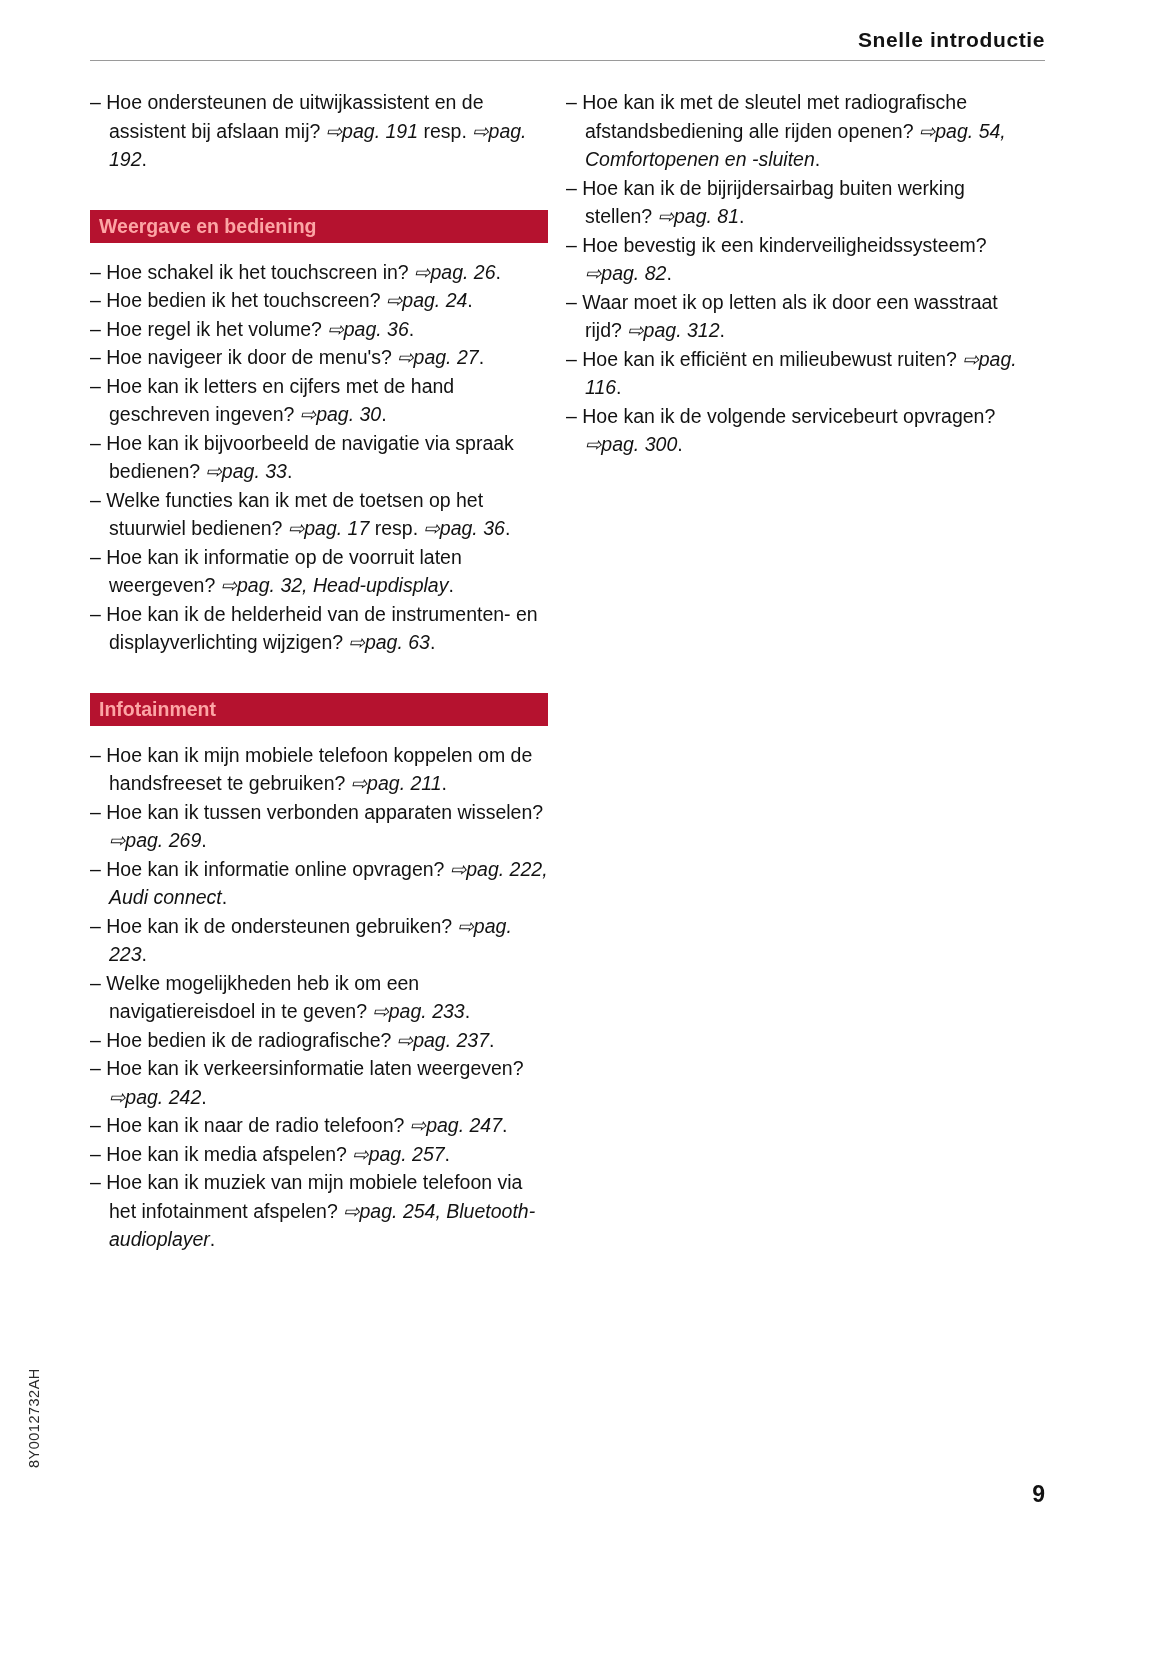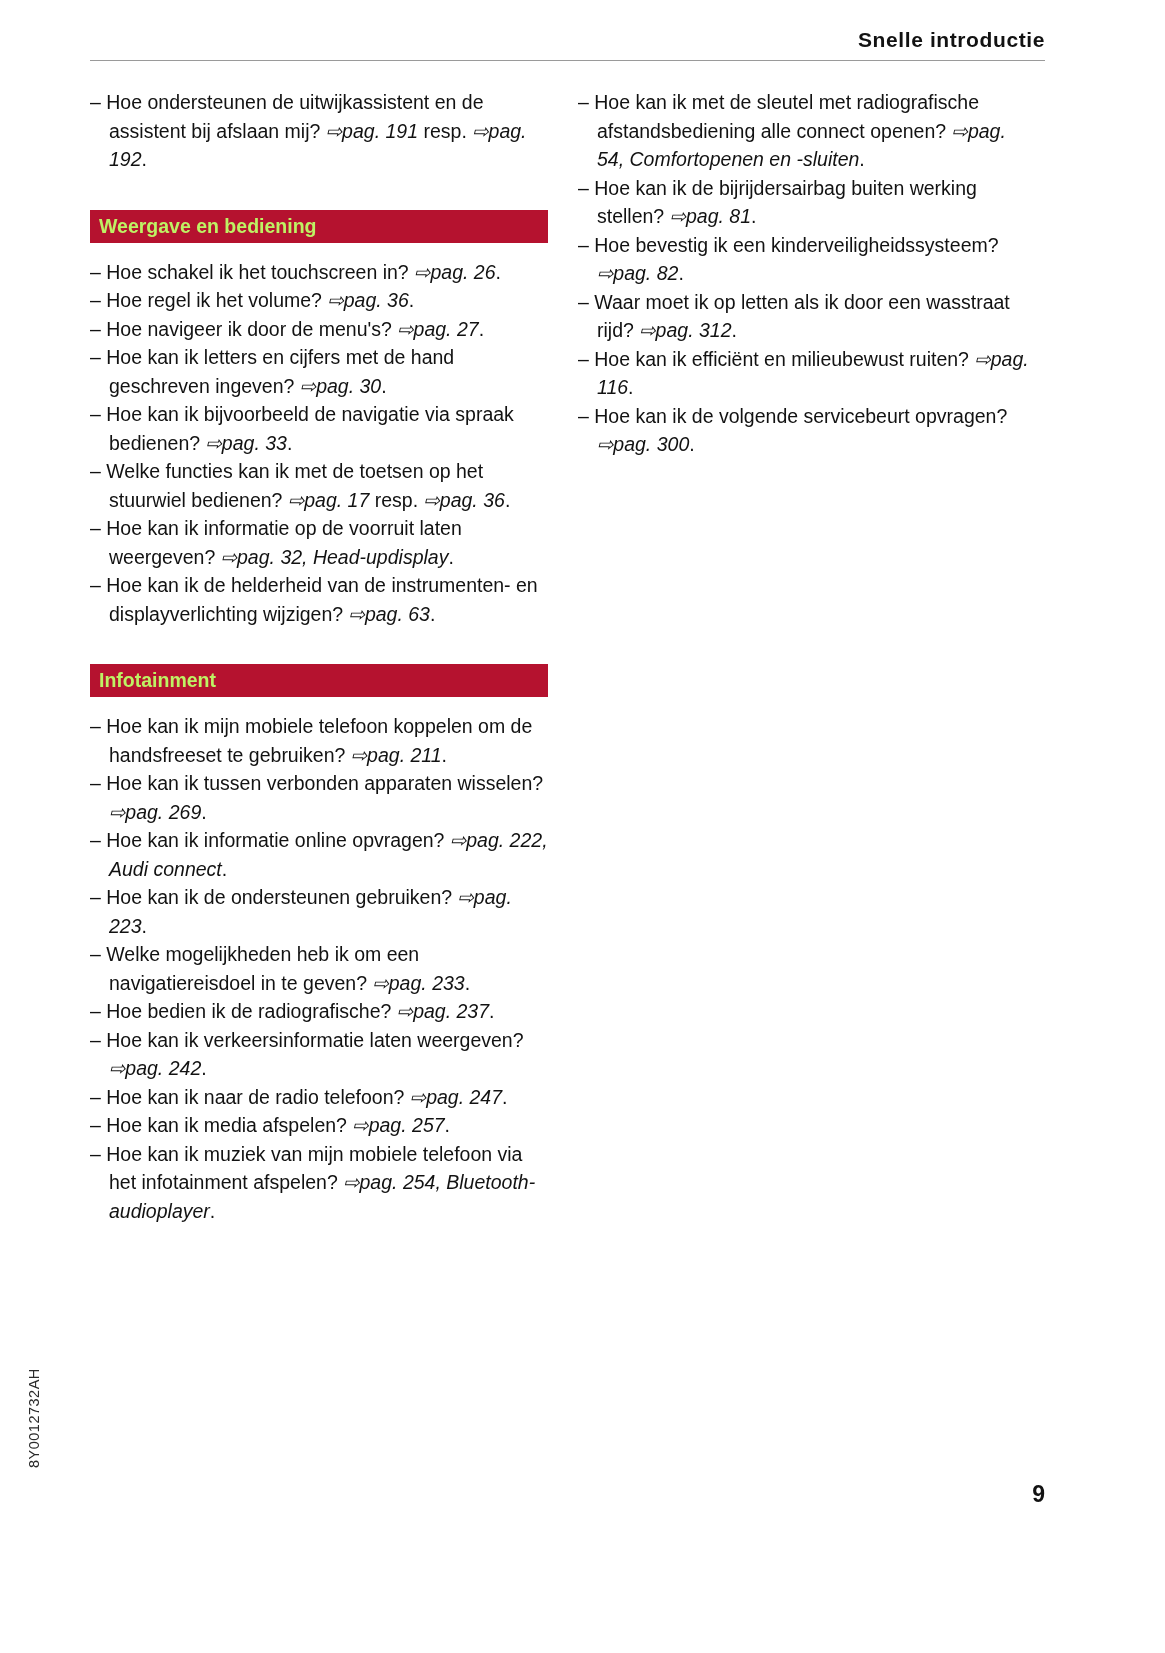--- a/index.html
+++ b/index.html
@@ -30,36 +30,36 @@
     margin-top:8px;
     border-top:1px solid #9a9a9a;
     height:0;
   }
   .columns {
     position:absolute;
     left:90px;
     top:88px;
     width:955px;
     display:flex;
-    gap:30px;
+    gap:18px;
   }
   .col {
     font-size:19.5px;
     line-height:28.5px;
   }
   .col-left { width:458px; }
   .col-right { width:459px; }
   .qitem {
     padding-left:19px;
     text-indent:-19px;
   }
   .section-heading {
     margin:36px 0 15px 0;
     background:var(--accent-red, #b5122f);
-    color:#bef264;
+    color:#fca5a5;
     font-weight:bold;
     font-size:19.5px;
     line-height:26px;
     padding:3px 10px 4px 9px;
     text-indent:0;
   }
   .col > .section-heading:first-child { margin-top:0; }
   .pref { font-style:italic; }
   .spine-code {
     position:absolute;
@@ -89,41 +89,42 @@
   <div class="header">
     <div class="header-title">Snelle introductie</div>
     <div class="header-rule"></div>
   </div>
 
   <div class="columns">
     <div class="col col-left">
         <div class="qitem"><span>– </span><span class="txt">Hoe ondersteunen de uitwijkassistent en de assistent bij afslaan mij? </span><span class="pref">⇨pag. 191</span><span class="txt"> resp. </span><span class="pref">⇨pag. 192</span><span class="txt">.</span></div>
         <div class="section-heading">Weergave en bediening</div>
         <div class="qitem"><span>– </span><span class="txt">Hoe schakel ik het touchscreen in? </span><span class="pref">⇨pag. 26</span><span class="txt">.</span></div>
+        <div class="qitem"><span>– </span><span class="txt">Hoe bedien ik het touchscreen? </span><span class="pref">⇨pag. 24</span><span class="txt">.</span></div>
         <div class="qitem"><span>– </span><span class="txt">Hoe regel ik het volume? </span><span class="pref">⇨pag. 36</span><span class="txt">.</span></div>
         <div class="qitem"><span>– </span><span class="txt">Hoe navigeer ik door de menu's? </span><span class="pref">⇨pag. 27</span><span class="txt">.</span></div>
         <div class="qitem"><span>– </span><span class="txt">Hoe kan ik letters en cijfers met de hand geschreven ingeven? </span><span class="pref">⇨pag. 30</span><span class="txt">.</span></div>
         <div class="qitem"><span>– </span><span class="txt">Hoe kan ik bijvoorbeeld de navigatie via spraak bedienen? </span><span class="pref">⇨pag. 33</span><span class="txt">.</span></div>
         <div class="qitem"><span>– </span><span class="txt">Welke functies kan ik met de toetsen op het stuurwiel bedienen? </span><span class="pref">⇨pag. 17</span><span class="txt"> resp. </span><span class="pref">⇨pag. 36</span><span class="txt">.</span></div>
         <div class="qitem"><span>– </span><span class="txt">Hoe kan ik informatie op de voorruit laten weergeven? </span><span class="pref">⇨pag. 32, Head-updisplay</span><span class="txt">.</span></div>
         <div class="qitem"><span>– </span><span class="txt">Hoe kan ik de helderheid van de instrumenten- en displayverlichting wijzigen? </span><span class="pref">⇨pag. 63</span><span class="txt">.</span></div>
         <div class="section-heading">Infotainment</div>
         <div class="qitem"><span>– </span><span class="txt">Hoe kan ik mijn mobiele telefoon koppelen om de handsfreeset te gebruiken? </span><span class="pref">⇨pag. 211</span><span class="txt">.</span></div>
         <div class="qitem"><span>– </span><span class="txt">Hoe kan ik tussen verbonden apparaten wisselen? </span><span class="pref">⇨pag. 269</span><span class="txt">.</span></div>
         <div class="qitem"><span>– </span><span class="txt">Hoe kan ik informatie online opvragen? </span><span class="pref">⇨pag. 222, Audi connect</span><span class="txt">.</span></div>
         <div class="qitem"><span>– </span><span class="txt">Hoe kan ik de ondersteunen gebruiken? </span><span class="pref">⇨pag. 223</span><span class="txt">.</span></div>
         <div class="qitem"><span>– </span><span class="txt">Welke mogelijkheden heb ik om een navigatiereisdoel in te geven? </span><span class="pref">⇨pag. 233</span><span class="txt">.</span></div>
         <div class="qitem"><span>– </span><span class="txt">Hoe bedien ik de radiografische? </span><span class="pref">⇨pag. 237</span><span class="txt">.</span></div>
         <div class="qitem"><span>– </span><span class="txt">Hoe kan ik verkeersinformatie laten weergeven? </span><span class="pref">⇨pag. 242</span><span class="txt">.</span></div>
         <div class="qitem"><span>– </span><span class="txt">Hoe kan ik naar de radio telefoon? </span><span class="pref">⇨pag. 247</span><span class="txt">.</span></div>
         <div class="qitem"><span>– </span><span class="txt">Hoe kan ik media afspelen? </span><span class="pref">⇨pag. 257</span><span class="txt">.</span></div>
         <div class="qitem"><span>– </span><span class="txt">Hoe kan ik muziek van mijn mobiele telefoon via het infotainment afspelen? </span><span class="pref">⇨pag. 254, Bluetooth-audioplayer</span><span class="txt">.</span></div>
       </div>
     <div class="col col-right">
-        <div class="qitem"><span>– </span><span class="txt">Hoe kan ik met de sleutel met radiografische afstandsbediening alle connect openen? </span><span class="pref">⇨pag. 54, Comfortopenen en -sluiten</span><span class="txt">.</span></div>
+        <div class="qitem"><span>– </span><span class="txt">Hoe kan ik met de sleutel met radiografische afstandsbediening alle rijden openen? </span><span class="pref">⇨pag. 54, Comfortopenen en -sluiten</span><span class="txt">.</span></div>
         <div class="qitem"><span>– </span><span class="txt">Hoe kan ik de bijrijdersairbag buiten werking stellen? </span><span class="pref">⇨pag. 81</span><span class="txt">.</span></div>
         <div class="qitem"><span>– </span><span class="txt">Hoe bevestig ik een kinderveiligheidssysteem? </span><span class="pref">⇨pag. 82</span><span class="txt">.</span></div>
         <div class="qitem"><span>– </span><span class="txt">Waar moet ik op letten als ik door een wasstraat rijd? </span><span class="pref">⇨pag. 312</span><span class="txt">.</span></div>
         <div class="qitem"><span>– </span><span class="txt">Hoe kan ik efficiënt en milieubewust ruiten? </span><span class="pref">⇨pag. 116</span><span class="txt">.</span></div>
         <div class="qitem"><span>– </span><span class="txt">Hoe kan ik de volgende servicebeurt opvragen? </span><span class="pref">⇨pag. 300</span><span class="txt">.</span></div>
       </div>
   </div>
 
   <div class="spine-code">8Y0012732AH</div>
 

